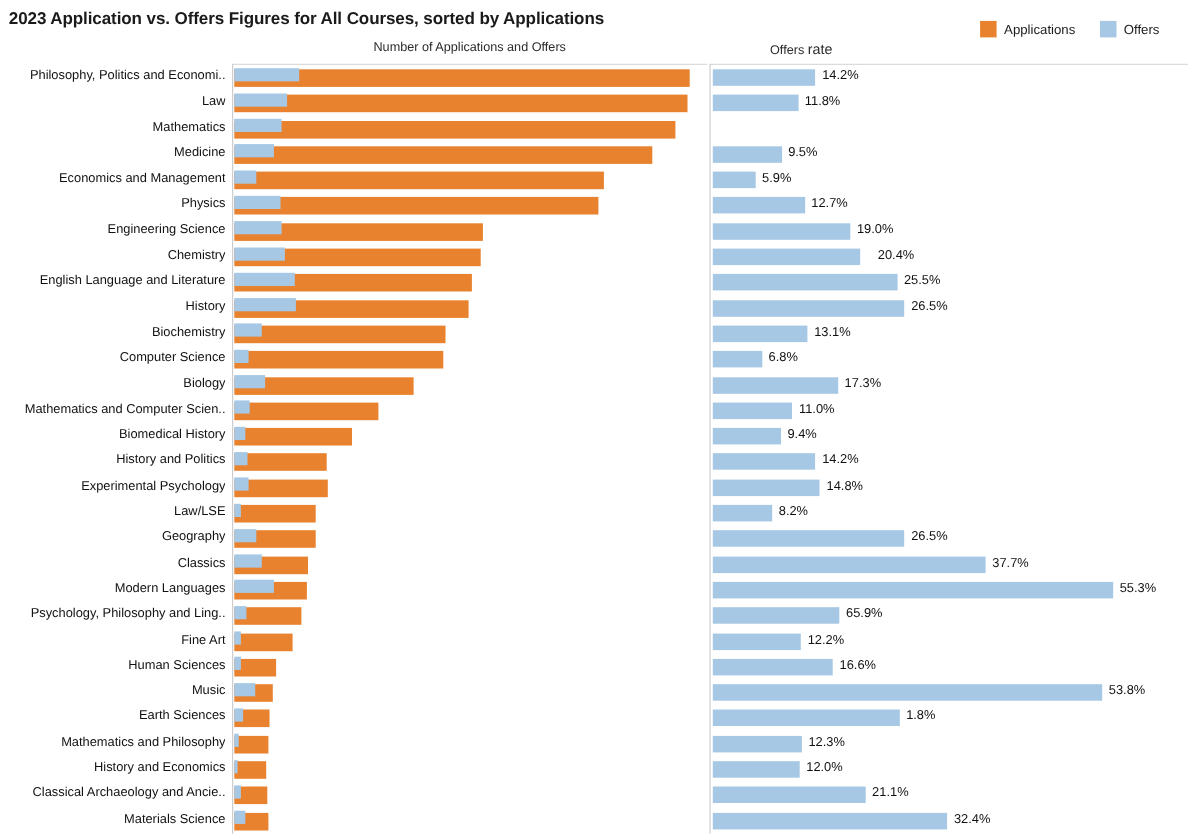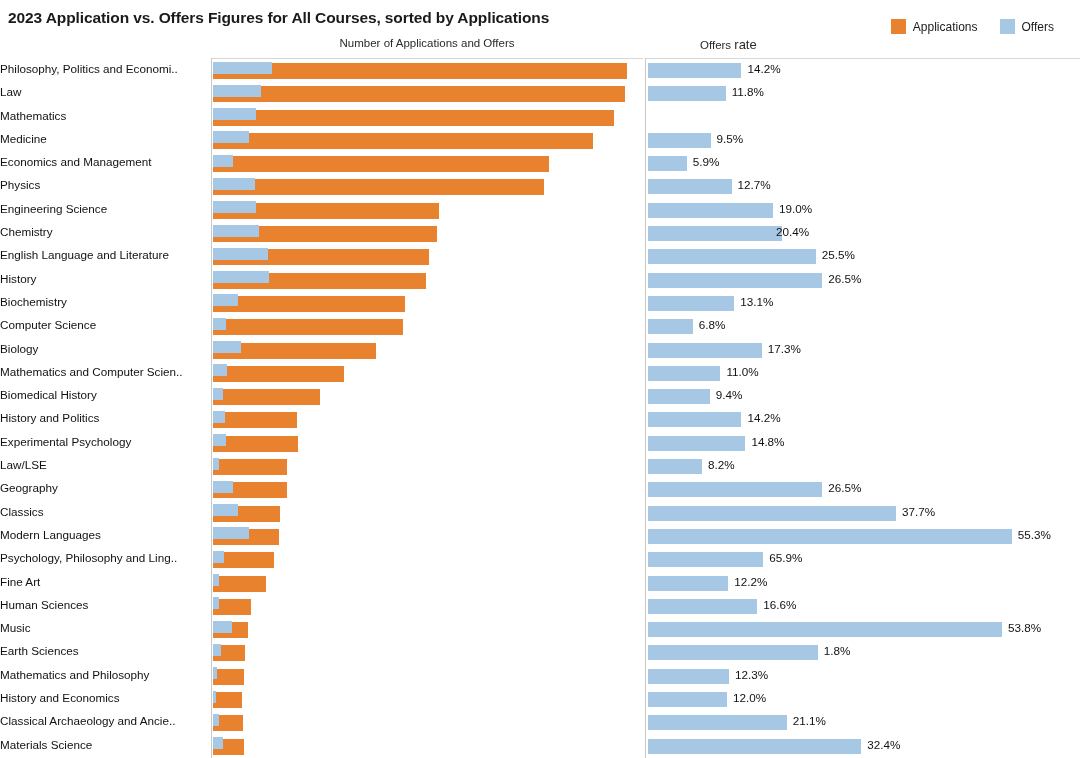--- a/index.html
+++ b/index.html
@@ -88,21 +88,21 @@
   }
   .row {
     position: relative;
     height: 23.3px;
   }
   .cat-label {
     position: absolute;
     left: 0;
     width: 205px;
     top: 2px;
-    text-align: left;
+    text-align: right;
     font-size: 11.7px;
     color: #111111;
     white-space: nowrap;
     overflow: hidden;
   }
   .left-track {
     position: absolute;
     left: 213px;
     top: 0;
     width: 430px;
@@ -279,21 +279,21 @@
         </div>
       </div>
       <div class="row">
         <div class="cat-label">Chemistry</div>
         <div class="left-track">
           <div class="bar-app" style="width: 223.854px; background: rgb(232, 130, 46);"></div>
           <div class="bar-off-left" style="width: 45.8079px; background: rgb(166, 200, 228);"></div>
         </div>
         <div class="right-track">
           <div class="bar-rate" style="width: 134.232px; background: rgb(166, 200, 228);"></div>
-          <div class="rate-label" style="left: 128px;">20.4%</div>
+          <div class="rate-label" style="left: 150px;">20.4%</div>
         </div>
       </div>
       <div class="row">
         <div class="cat-label">English Language and Literature</div>
         <div class="left-track">
           <div class="bar-app" style="width: 216.075px; background: rgb(232, 130, 46);"></div>
           <div class="bar-off-left" style="width: 55.3152px; background: rgb(166, 200, 228);"></div>
         </div>
         <div class="right-track">
           <div class="bar-rate" style="width: 167.79px; background: rgb(166, 200, 228);"></div>

